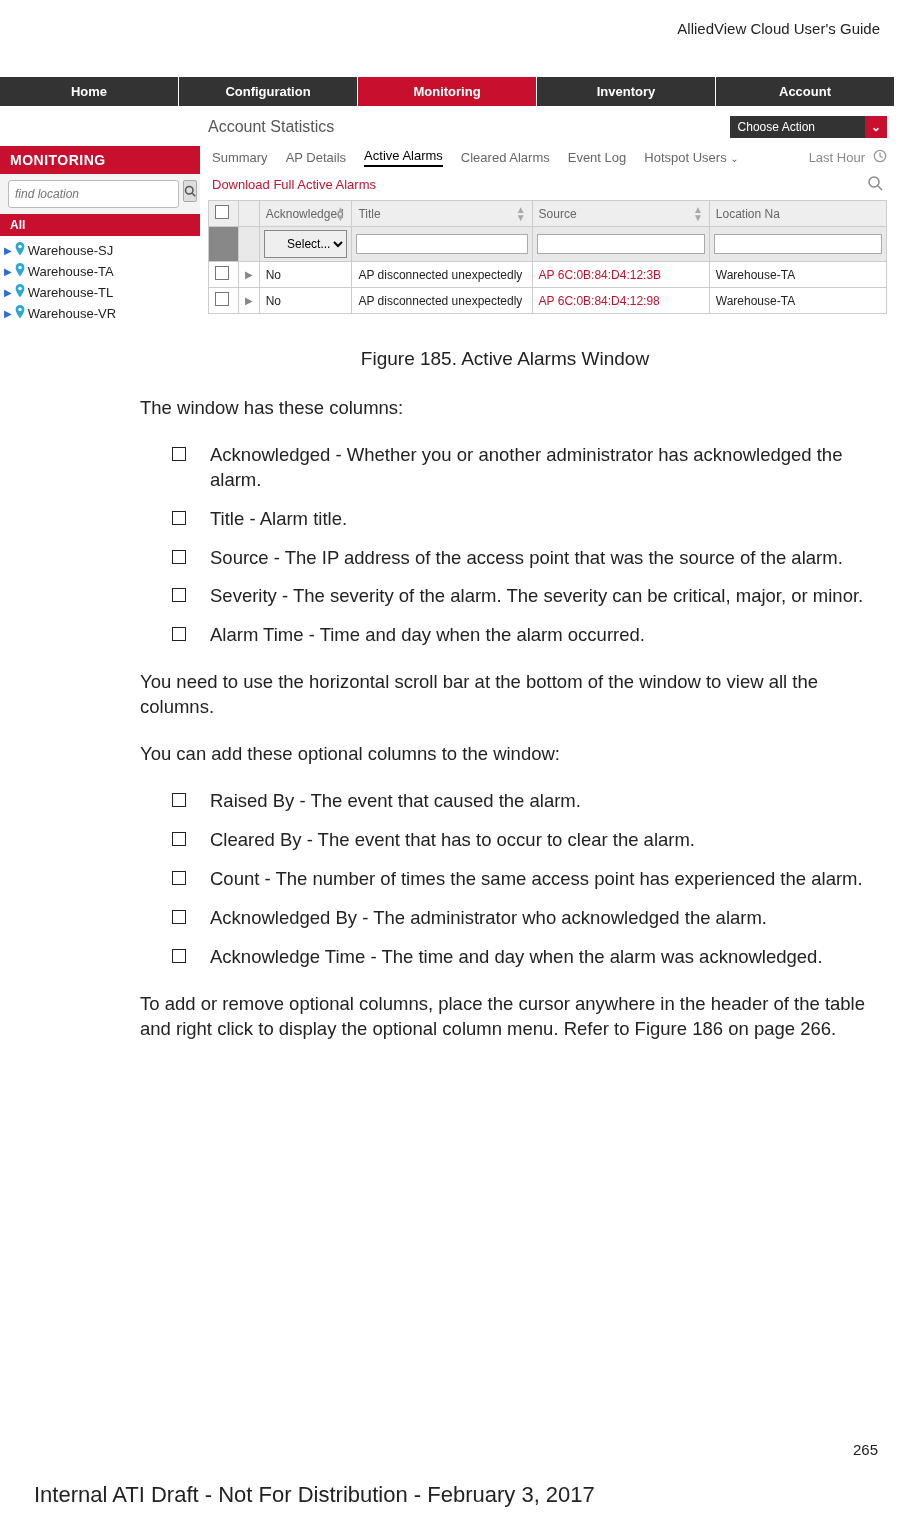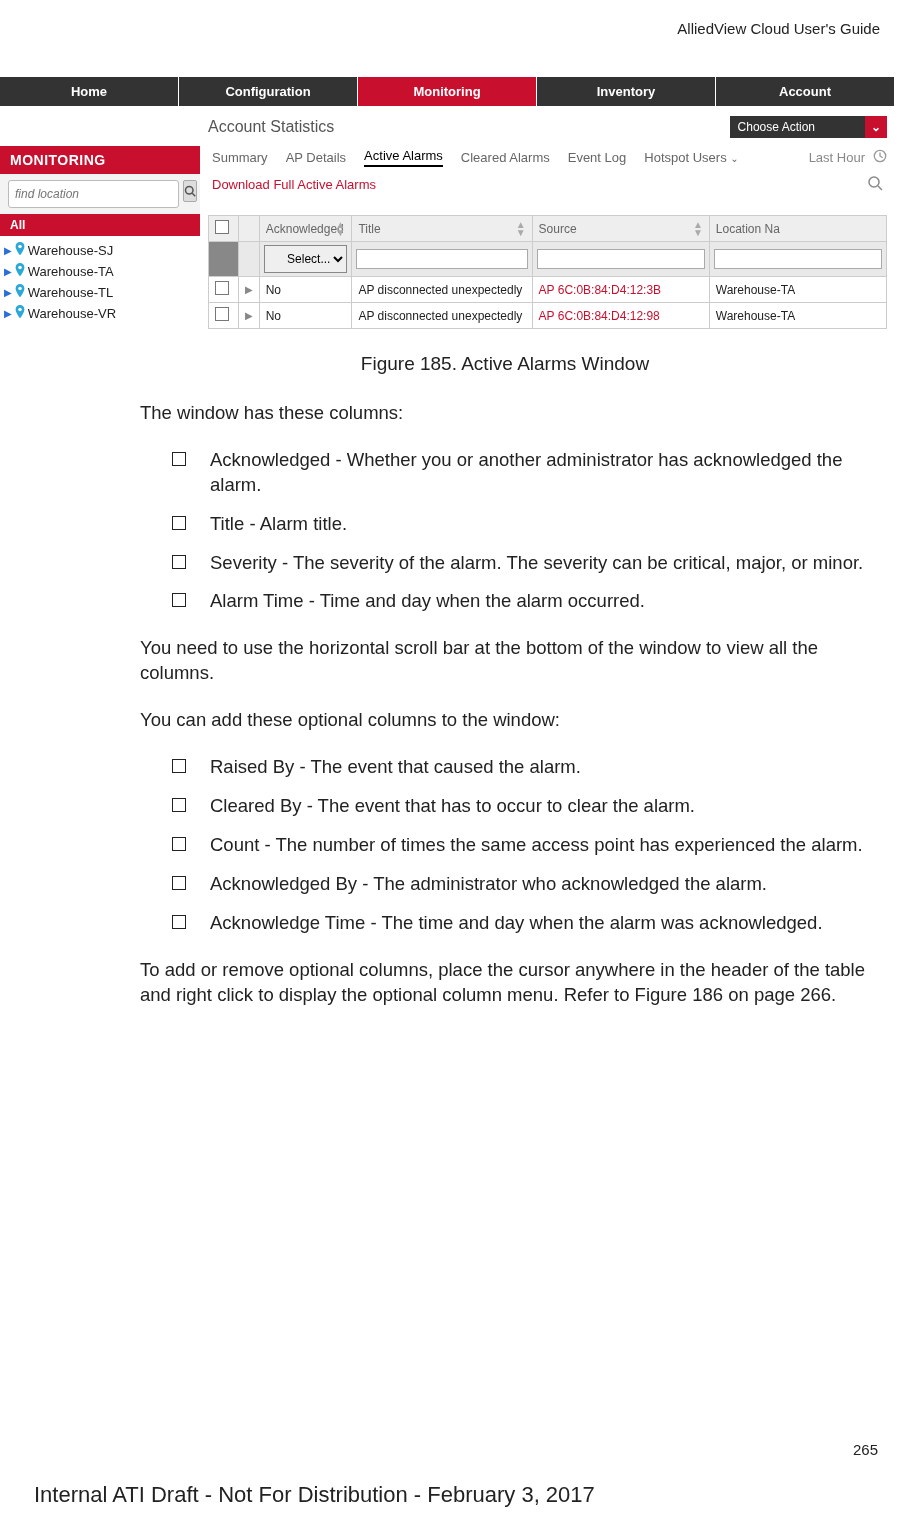--- a/index.html
+++ b/index.html
@@ -29,21 +29,21 @@
   .all-row { background:#c8102e; color:#fff; padding:4px 10px; font-weight:bold; }
   .tree { padding:4px 0 0 4px; }
   .tree-item { display:flex; align-items:center; gap:2px; padding:2px 0; font-size:13px; }
   .tree-item .caret { color:#2a6fd6; font-size:10px; }
   .tree-item .pin svg { width:12px; height:14px; }
   .tree-item .lbl { color:#222; }
   .tabs { display:flex; gap:18px; padding:4px 0 8px 4px; color:#666; font-size:13px; align-items:center; }
   .tabs .tab.active { color:#000; border-bottom:2px solid #000; padding-bottom:2px; }
   .tabs .spacer { flex:1; }
   .tabs .last-hour { color:#888; display:flex; align-items:center; gap:8px; }
-  .dl-row { display:flex; justify-content:space-between; align-items:center; padding:0 4px 21px 4px; }
+  .dl-row { display:flex; justify-content:space-between; align-items:center; padding:0 4px 6px 4px; }
   .dl-link { color:#c8102e; font-size:13px; }
   .mag svg { width:16px; height:16px; stroke:#888; }
   table.alarms { width:100%; border-collapse:collapse; font-size:12px; }
   table.alarms th, table.alarms td { border:1px solid #ccc; padding:4px 6px; text-align:left; background:#fff; }
   table.alarms th { background:#eee; color:#666; font-weight:normal; position:relative; }
   table.alarms th .sort { position:absolute; right:6px; top:50%; transform:translateY(-50%); color:#aaa; font-size:10px; line-height:8px; }
   .hdr-chk { text-align:center; }
   .chk { display:inline-block; width:14px; height:14px; border:1px solid #777; background:#fff; }
   tr.filter td { background:#e9e9e9; padding:3px 4px; }
   tr.filter td:first-child { background:#888; }
@@ -203,20 +203,21 @@
     </div>
   </div>
 
   <div class="doc">
     <div class="fig-caption">Figure 185. Active Alarms Window</div>
 
     <p class="para">The window has these columns:</p>
     <ul class="sq">
       <li>Acknowledged - Whether you or another administrator has acknowledged the alarm.</li>
       <li>Title - Alarm title.</li>
+      <li>Source - The IP address of the access point that was the source of the alarm.</li>
       <li>Severity - The severity of the alarm. The severity can be critical, major, or minor.</li>
       <li>Alarm Time - Time and day when the alarm occurred.</li>
     </ul>
 
     <p class="para">You need to use the horizontal scroll bar at the bottom of the window to view all the columns.</p>
     <p class="para">You can add these optional columns to the window:</p>
 
     <ul class="sq">
       <li>Raised By - The event that caused the alarm.</li>
       <li>Cleared By - The event that has to occur to clear the alarm.</li>

